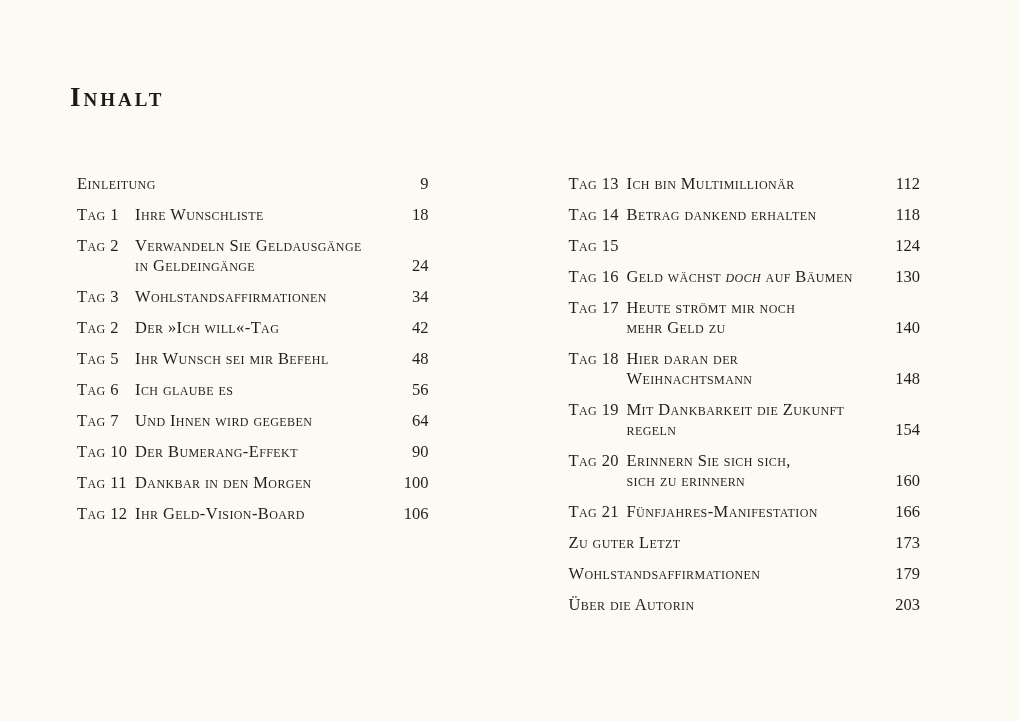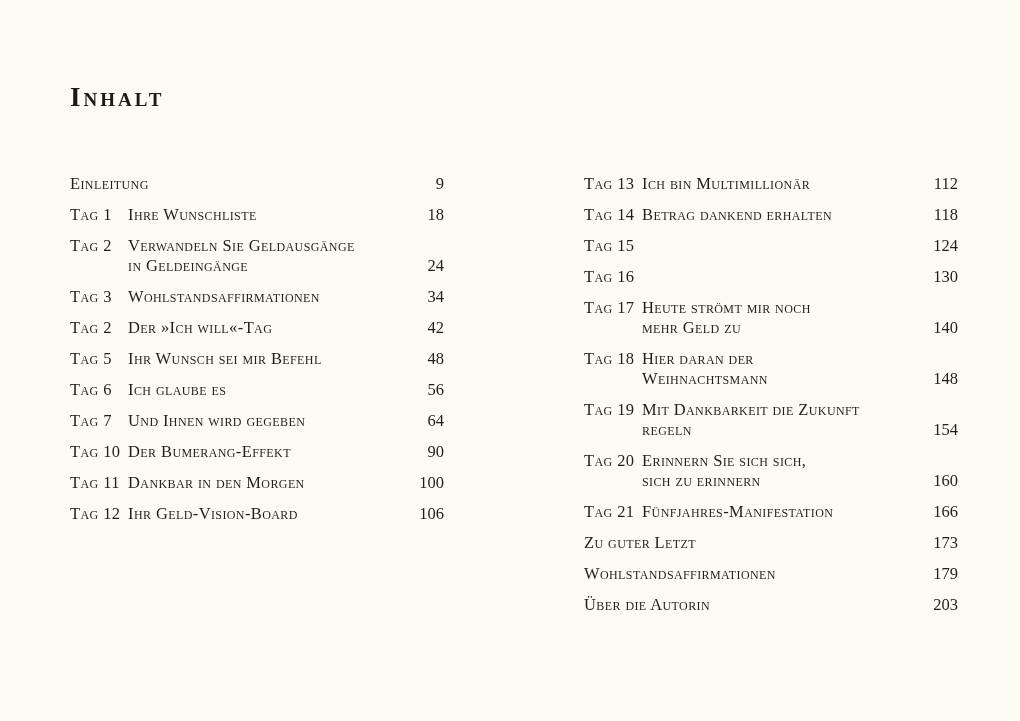--- a/index.html
+++ b/index.html
@@ -5,34 +5,35 @@
   * { margin: 0; padding: 0; box-sizing: border-box; }
   html, body { width: 1020px; height: 721px; overflow: hidden; }
   body {
     background: #fcfbf3;
     color: #201f1a;
     font-family: "Liberation Serif", "DejaVu Serif", serif;
   }
   .page {
     width: 1020px;
     height: 721px;
-    padding: 84px 62px 0 70px;
+    padding: 84px 100px 0 70px;
   }
   .page-title {
     font-variant: small-caps;
     font-weight: 600;
     font-size: 27px;
     line-height: 1;
     letter-spacing: 3px;
     color: #1b1a15;
   }
   .columns {
     display: flex;
     gap: 140px;
     margin-top: 63px;
+    margin-left: 7px;
   }
   .col {
     flex: 1;
     display: flex;
     flex-direction: column;
     gap: 11px;
   }
   .toc-row {
     display: grid;
     grid-template-columns: 58px 1fr 44px;
@@ -126,20 +127,21 @@
           <span class="toc-label">Tag 14</span>
           <span class="toc-title">Betrag dankend erhalten</span>
           <span class="toc-page">118</span>
         </div>
         <div class="toc-row">
           <span class="toc-label">Tag 15</span>
           <span class="toc-page">124</span>
         </div>
         <div class="toc-row">
           <span class="toc-label">Tag 16</span>
+          <span class="toc-title">Geld wächst <em>doch</em> auf Bäumen</span>
           <span class="toc-page">130</span>
         </div>
         <div class="toc-row">
           <span class="toc-label">Tag 17</span>
           <span class="toc-title">Heute strömt mir noch
 mehr Geld zu</span>
           <span class="toc-page">140</span>
         </div>
         <div class="toc-row">
           <span class="toc-label">Tag 18</span>

